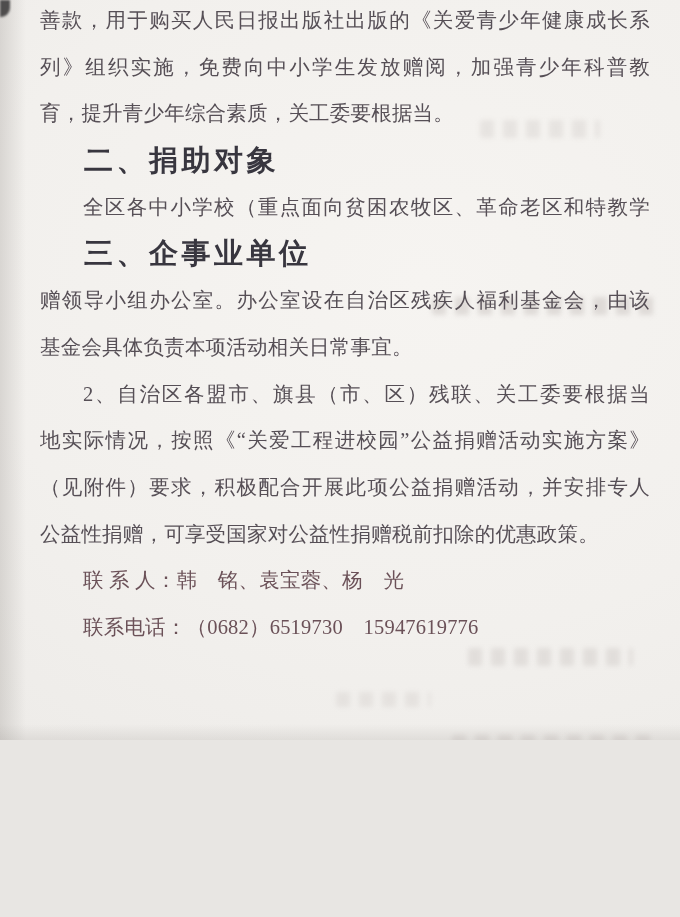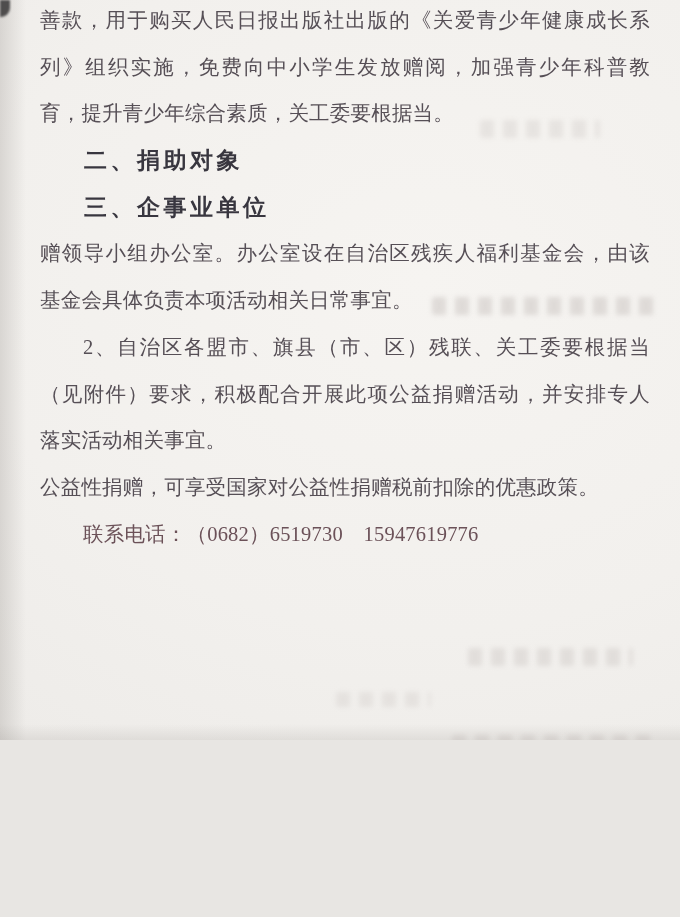--- a/index.html
+++ b/index.html
@@ -75,21 +75,21 @@
   .ln.full {
     white-space: normal;
     text-align: justify;
     text-align-last: justify;
     overflow: hidden;
   }
   .ln.ind { text-indent: 43px; }
   .ln.head {
     font-family: "Liberation Sans", "DejaVu Sans", sans-serif;
     font-weight: 700;
-    font-size: 23px;
+    font-size: 29px;
     letter-spacing: 3.5px;
     color: #38363f;
     padding-left: 44px;
     text-indent: 0;
   }
   .ln.contact { color: #6b5158; }
   .page-number {
     position: absolute;
     left: 42px;
     top: 884px;
@@ -117,31 +117,33 @@
   <div class="bleed-line"></div>
 
   <section class="content">
 
     <div class="ln full">善款，用于购买人民日报出版社出版的《关爱青少年健康成长系</div>
     <div class="ln full">列》组织实施，免费向中小学生发放赠阅，加强青少年科普教</div>
     <div class="ln">育，提升青少年综合素质，关工委要根据当。</div>
 
     <div class="ln head">二、捐助对象</div>
 
+    <div class="ln full ind">全区各中小学校（重点面向贫困农牧区、革命老区和特教学</div>
 
     <div class="ln head">三、企事业单位</div>
 
     <div class="ln full">赠领导小组办公室。办公室设在自治区残疾人福利基金会，由该</div>
     <div class="ln">基金会具体负责本项活动相关日常事宜。</div>
 
     <div class="ln full ind">2、自治区各盟市、旗县（市、区）残联、关工委要根据当</div>
+    <div class="ln full">地实际情况，按照《“关爱工程进校园”公益捐赠活动实施方案》</div>
     <div class="ln full">（见附件）要求，积极配合开展此项公益捐赠活动，并安排专人</div>
-    <div class="ln">落实活动相关事宜。</div>
 
     <div class="ln">公益性捐赠，可享受国家对公益性捐赠税前扣除的优惠政策。</div>
 
+    <div class="ln ind contact">联 系 人：韩　铭、袁宝蓉、杨　光</div>
     <div class="ln ind contact">联系电话：（0682）6519730　15947619776</div>
 
   </section>
 
   <div class="page-number">— 2 —</div>
 
 </main>
 
 </body></html>

